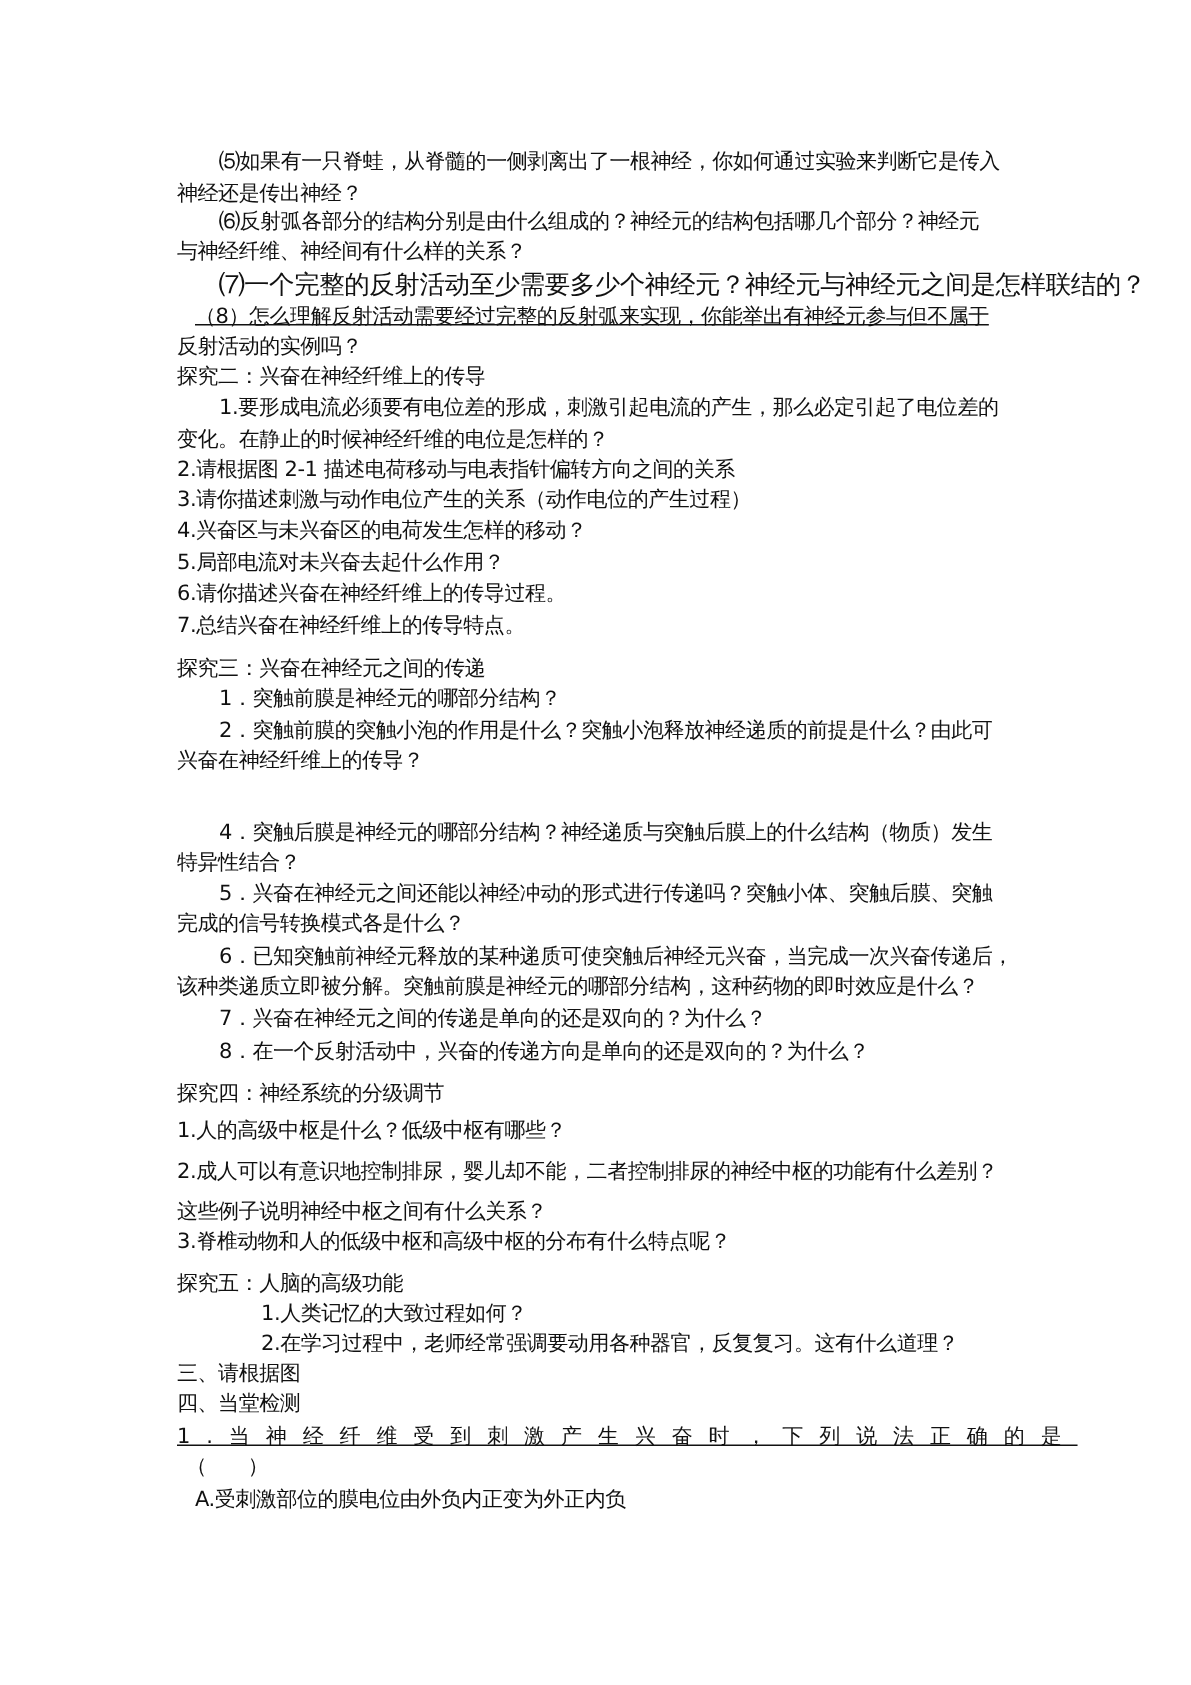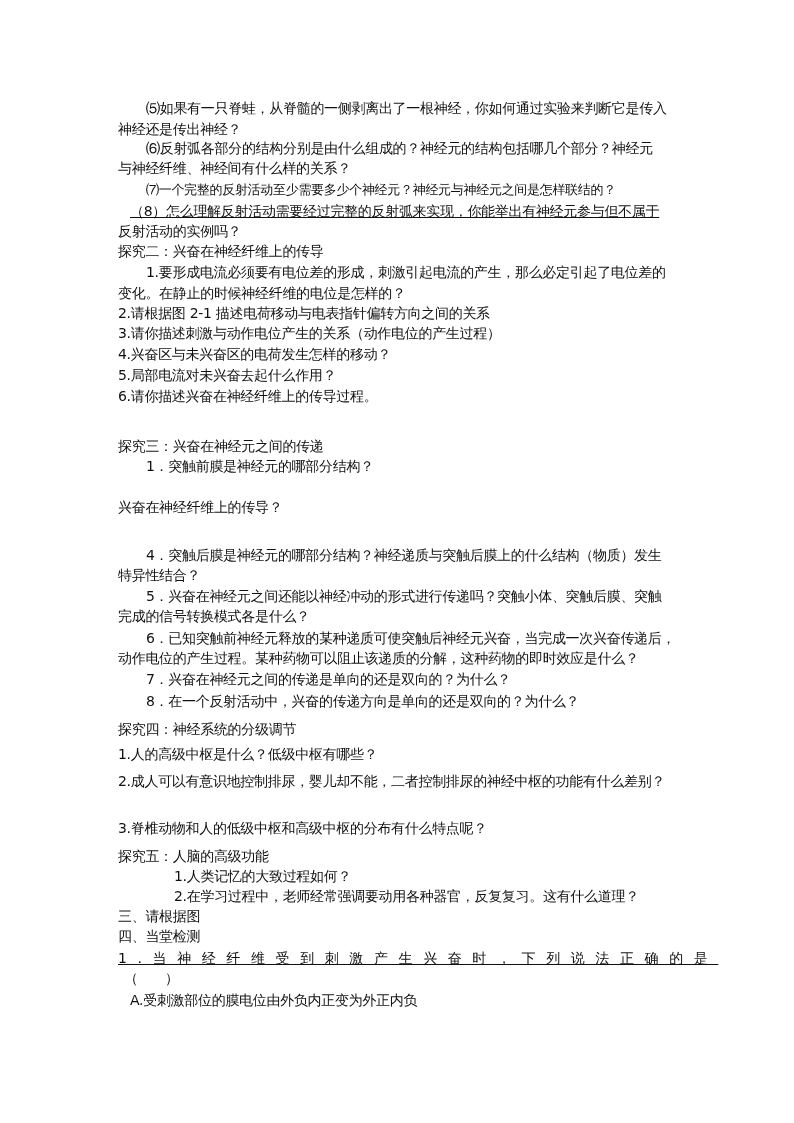--- a/index.html
+++ b/index.html
@@ -14,48 +14,51 @@
 </style>
 </head>
 <body>
 
 <div class="page">
 
   <div class="ln ind" style="top:99px">⑸如果有一只脊蛙，从脊髓的一侧剥离出了一根神经，你如何通过实验来判断它是传入</div>
   <div class="ln" style="top:120px">神经还是传出神经？</div>
   <div class="ln" style="top:159px">与神经纤维、神经间有什么样的关系？</div>
   <div class="ln ind" style="top:139px">⑹反射弧各部分的结构分别是由什么组成的？神经元的结构包括哪几个部分？神经元</div>
-  <div class="ln ind" style="top:181px; font-family:Liberation Serif, serif; font-size:13px;">⑺一个完整的反射活动至少需要多少个神经元？神经元与神经元之间是怎样联结的？</div>
+  <div class="ln ind" style="top:181px; font-family:Liberation Serif, serif; font-size:17px;">⑺一个完整的反射活动至少需要多少个神经元？神经元与神经元之间是怎样联结的？</div>
   <div class="ln ind3" style="top:202px; left:130px">（8）怎么理解反射活动需要经过完整的反射弧来实现，你能举出有神经元参与但不属于</div>
   <div class="ln" style="top:222px">反射活动的实例吗？</div>
 
   <div class="ln" style="top:242px">探究二：兴奋在神经纤维上的传导</div>
   <div class="ln ind" style="top:263px">1.要形成电流必须要有电位差的形成，刺激引起电流的产生，那么必定引起了电位差的</div>
   <div class="ln" style="top:284px">变化。在静止的时候神经纤维的电位是怎样的？</div>
   <div class="ln" style="top:304px">2.请根据图 2-1 描述电荷移动与电表指针偏转方向之间的关系</div>
   <div class="ln" style="top:324px">3.请你描述刺激与动作电位产生的关系（动作电位的产生过程）</div>
   <div class="ln" style="top:345px">4.兴奋区与未兴奋区的电荷发生怎样的移动？</div>
   <div class="ln" style="top:366px">5.局部电流对未兴奋去起什么作用？</div>
   <div class="ln" style="top:387px">6.请你描述兴奋在神经纤维上的传导过程。</div>
+  <div class="ln" style="top:408px">7.总结兴奋在神经纤维上的传导特点。</div>
 
   <div class="ln" style="top:437px">探究三：兴奋在神经元之间的传递</div>
   <div class="ln ind" style="top:457px">1．突触前膜是神经元的哪部分结构？</div>
+  <div class="ln ind" style="top:478px">2．突触前膜的突触小泡的作用是什么？突触小泡释放神经递质的前提是什么？由此可</div>
   <div class="ln" style="top:498px">兴奋在神经纤维上的传导？</div>
   <div class="ln ind" style="top:546px">4．突触后膜是神经元的哪部分结构？神经递质与突触后膜上的什么结构（物质）发生</div>
   <div class="ln" style="top:566px">特异性结合？</div>
   <div class="ln ind" style="top:587px">5．兴奋在神经元之间还能以神经冲动的形式进行传递吗？突触小体、突触后膜、突触</div>
   <div class="ln" style="top:607px">完成的信号转换模式各是什么？</div>
   <div class="ln ind" style="top:629px">6．已知突触前神经元释放的某种递质可使突触后神经元兴奋，当完成一次兴奋传递后，</div>
-  <div class="ln" style="top:649px">动作电位的产生过程。某种药物可以阻止该递质的分解，这种药物的即时效应是什么？</div>
+  <div class="ln" style="top:649px">该种类递质立即被分解。突触前膜是神经元的哪部分结构，这种药物的即时效应是什么？</div>
   <div class="ln ind" style="top:670px">7．兴奋在神经元之间的传递是单向的还是双向的？为什么？</div>
   <div class="ln ind" style="top:692px">8．在一个反射活动中，兴奋的传递方向是单向的还是双向的？为什么？</div>
 
   <div class="ln" style="top:720px">探究四：神经系统的分级调节</div>
   <div class="ln" style="top:745px">1.人的高级中枢是什么？低级中枢有哪些？</div>
   <div class="ln" style="top:772px">2.成人可以有意识地控制排尿，婴儿却不能，二者控制排尿的神经中枢的功能有什么差别？</div>
+  <div class="ln" style="top:799px">这些例子说明神经中枢之间有什么关系？</div>
   <div class="ln" style="top:819px">3.脊椎动物和人的低级中枢和高级中枢的分布有什么特点呢？</div>
 
   <div class="ln" style="top:847px">探究五：人脑的高级功能</div>
   <div class="ln ind2" style="top:867px">1.人类记忆的大致过程如何？</div>
   <div class="ln ind2" style="top:887px">2.在学习过程中，老师经常强调要动用各种器官，反复复习。这有什么道理？</div>
 
   <div class="ln" style="top:907px">三、请根据图</div>
   <div class="ln" style="top:927px">四、当堂检测</div>
 
   <div class="ln wide" style="top:949px">1.当神经纤维受到刺激产生兴奋时，下列说法正确的是</div>

